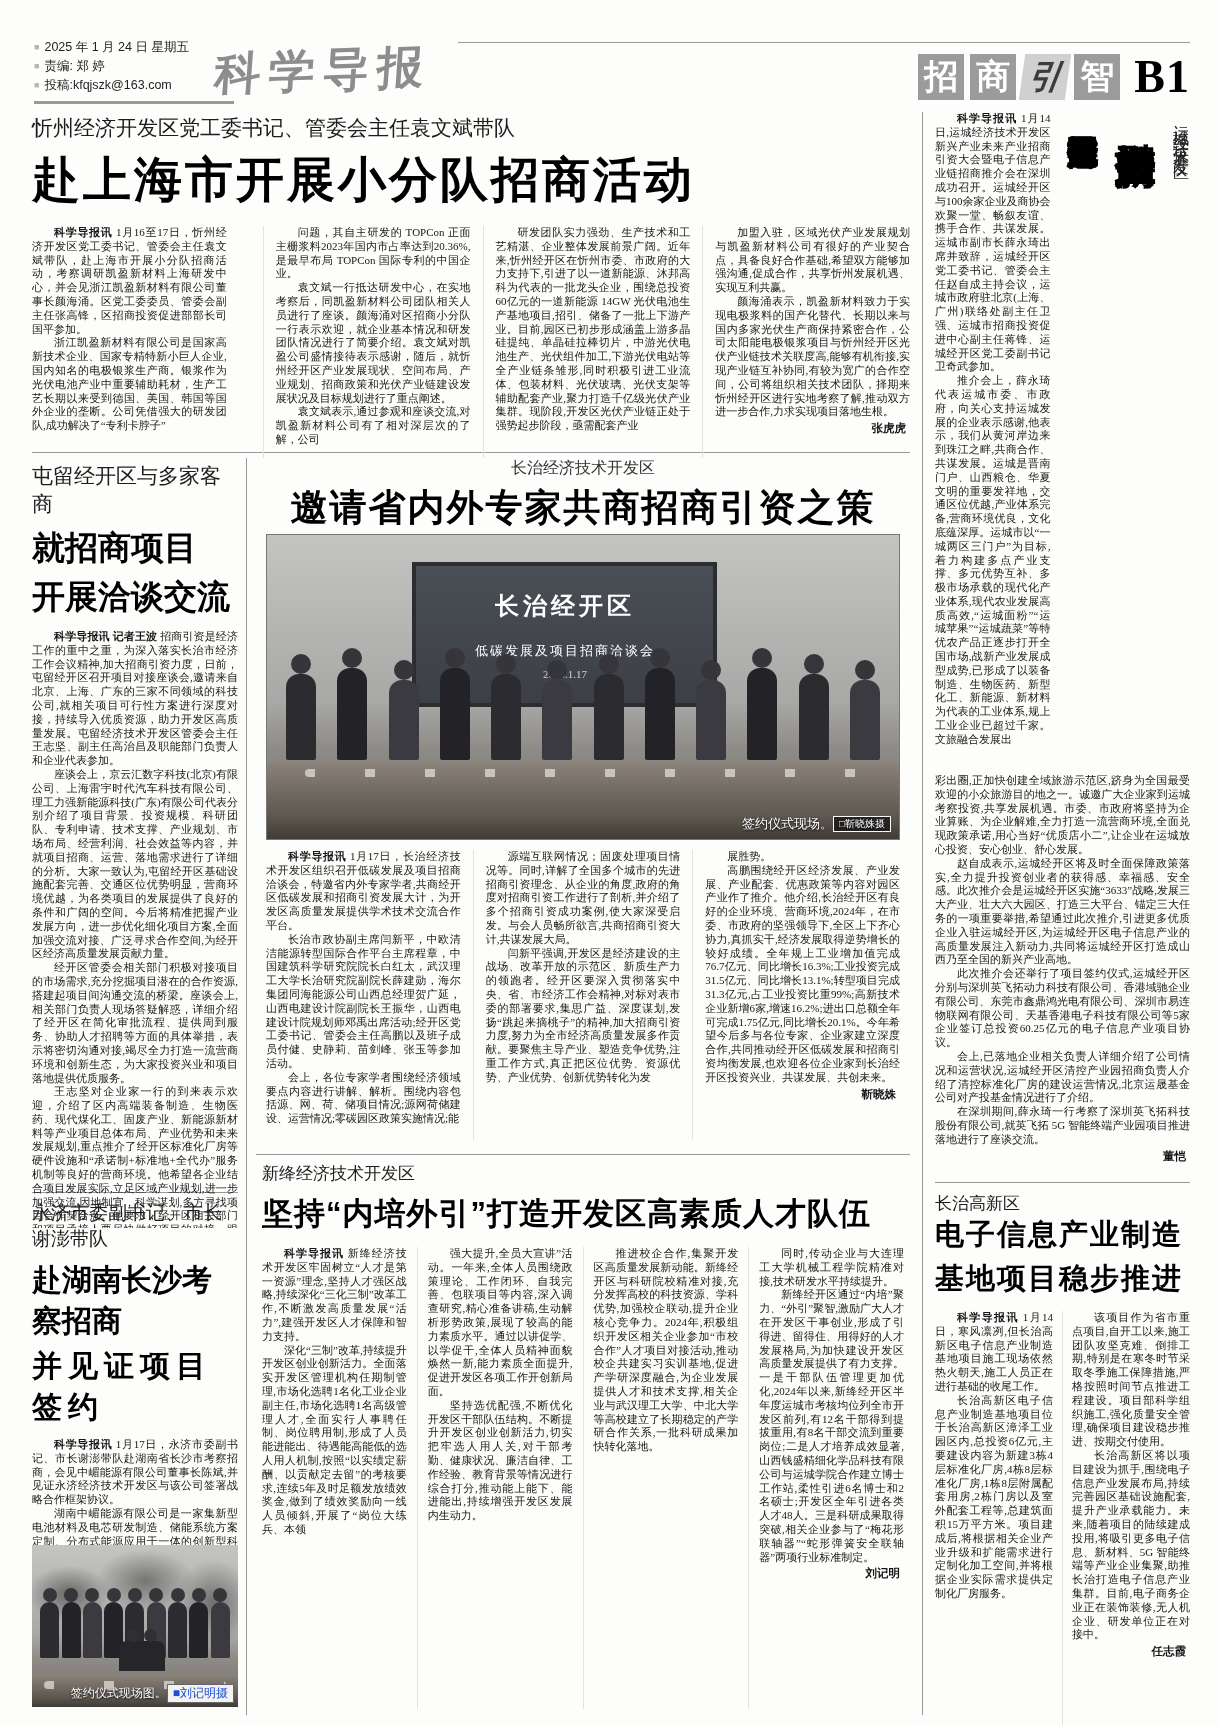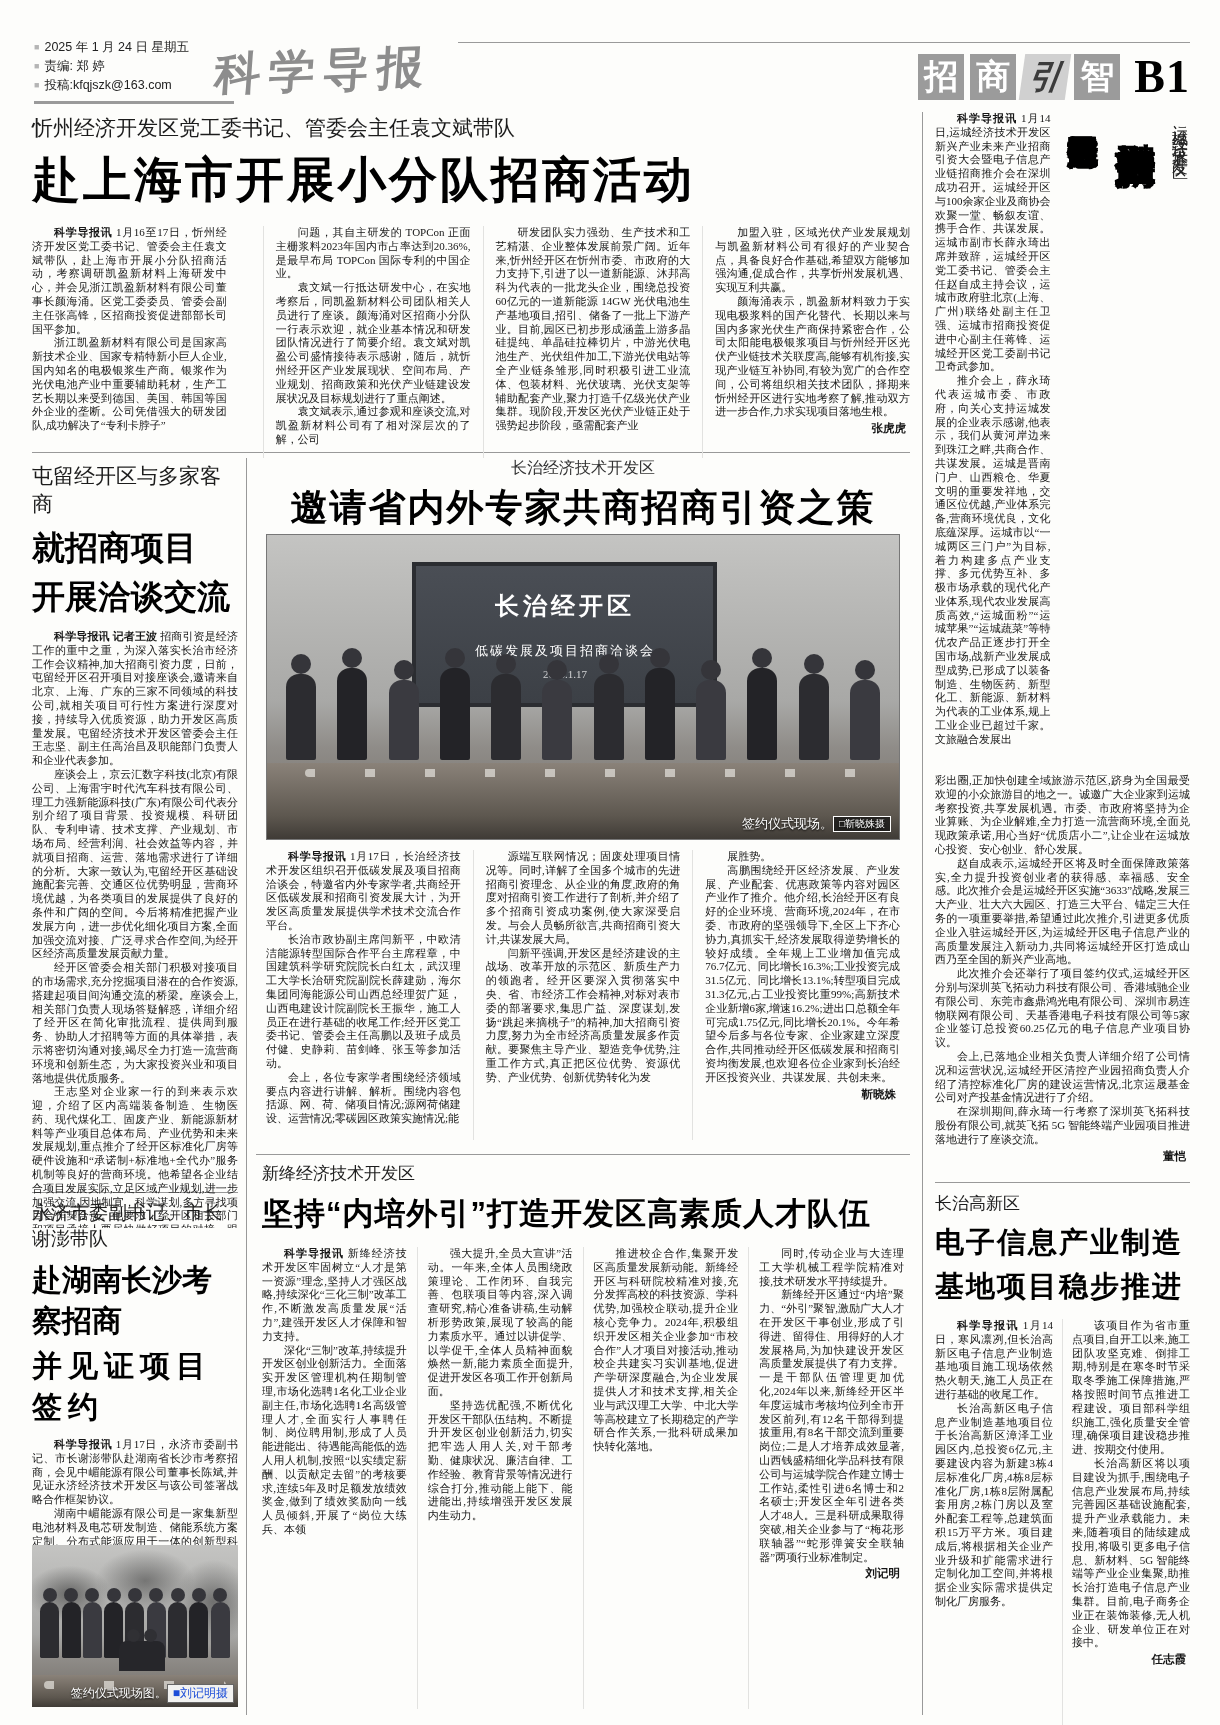--- a/index.html
+++ b/index.html
@@ -14,21 +14,21 @@
   .hdr-rule{position:absolute;left:458px;top:42px;width:732px;height:1px;background:#9a9a9a;}
   .badge-row{position:absolute;right:30px;top:50px;display:flex;align-items:center;gap:6px;}
   .badge-box{width:46px;height:46px;display:flex;align-items:center;justify-content:center;
              font-family:"Liberation Sans","DejaVu Sans",sans-serif;font-weight:bold;font-size:34px;}
   .badge-dark{background:#9b9b9b;color:#fff;}
   .badge-light{background:#d0d0d0;color:#3c3c3c;font-family:"DejaVu Serif",serif;font-style:italic;transform:skewX(-8deg);}
   .page-no{font-family:"Liberation Serif",serif;font-weight:bold;font-size:46px;color:#000;margin-left:8px;letter-spacing:1px;}
   
   .vline{position:absolute;width:1px;background:#999;}
   .hline{position:absolute;height:1px;background:#999;}
-  .kicker{font-family:Liberation Sans, sans-serif;color:#1c1c1c;}
+  .kicker{font-family:Liberation Mono, monospace;color:#1c1c1c;}
   .headline{font-family:"Liberation Sans","DejaVu Sans",sans-serif;font-weight:bold;color:#000;}
   .body-col p{margin:0;text-indent:2em;text-align:justify;font-size:11px;line-height:13.8px;color:#161616;}
   .body-col{overflow:hidden;}
   .byline{font-weight:bold;text-align:right;font-size:11.5px;margin-top:2px;padding-right:4px;}
   .cols{display:flex;}
   .cols .body-col + .body-col{border-left:1px solid #e2e2e0;}
   .vert{writing-mode:vertical-rl;text-orientation:upright;}
   
   .photo{position:relative;overflow:hidden;background:linear-gradient(#c4c4c2 0%,#a8a8a6 55%,#8f8c88 70%,#6f6a64 100%);}
   .photo .screen{position:absolute;left:23%;top:9%;width:47%;height:45%;background:linear-gradient(#4a4e55,#3c4046);
@@ -176,21 +176,21 @@
       </div>
       <div class="table"></div>
       <div class="caption-row">
         <span>签约仪式现场。</span>
         <span class="credit-chip-dark">□靳晓姝摄</span>
       </div>
     </div>
     <div class="cols" style="position:absolute;left:10px;right:10px;top:392px;height:290px;">
       <div class="body-col" style="flex:1;padding-right:12px;">
         <p><b>科学导报讯</b> 1月17日，长治经济技术开发区组织召开低碳发展及项目招商洽谈会，特邀省内外专家学者,共商经开区低碳发展和招商引资发展大计，为开发区高质量发展提供学术技术交流合作平台。</p>
-        <p>长治市政协副主席闫新平，中欧清洁能源转型国际合作平台主席程章，中国建筑科学研究院院长白红太，武汉理工大学长治研究院副院长薛建勋，海尔集团同海能源公司山西总经理贺广延，山西电建设计院副院长王振华，施工人员正在进行基础的收尾工作;经开区党工委书记、管委会主任高鹏以及班子成员付健、史静莉、苗剑峰、张玉等参加活动。</p>
+        <p>长治市政协副主席闫新平，中欧清洁能源转型国际合作平台主席程章，中国建筑科学研究院院长白红太，武汉理工大学长治研究院副院长薛建勋，海尔集团同海能源公司山西总经理贺广延，山西电建设计院副院长王振华，山西电建设计院规划师邓禹出席活动;经开区党工委书记、管委会主任高鹏以及班子成员付健、史静莉、苗剑峰、张玉等参加活动。</p>
         <p>会上，各位专家学者围绕经济领域要点内容进行讲解、解析。围绕内容包括源、网、荷、储项目情况;源网荷储建设、运营情况;零碳园区政策实施情况;能</p>
       </div>
       <div class="body-col" style="flex:1;padding:0 12px;">
         <p>源端互联网情况；固废处理项目情况等。同时,详解了全国多个城市的先进招商引资理念、从企业的角度,政府的角度对招商引资工作进行了剖析,并介绍了多个招商引资成功案例,使大家深受启发。与会人员畅所欲言,共商招商引资大计,共谋发展大局。</p>
         <p>闫新平强调,开发区是经济建设的主战场、改革开放的示范区、新质生产力的领跑者。经开区要深入贯彻落实中央、省、市经济工作会精神,对标对表市委的部署要求,集思广益、深度谋划,发扬“跳起来摘桃子”的精神,加大招商引资力度,努力为全市经济高质量发展多作贡献。要聚焦主导产业、塑造竞争优势,注重工作方式,真正把区位优势、资源优势、产业优势、创新优势转化为发</p>
       </div>
       <div class="body-col" style="flex:1;padding-left:12px;">
         <p>展胜势。</p>
         <p>高鹏围绕经开区经济发展、产业发展、产业配套、优惠政策等内容对园区产业作了推介。他介绍,长治经开区有良好的企业环境、营商环境,2024年，在市委、市政府的坚强领导下,全区上下齐心协力,真抓实干,经济发展取得逆势增长的较好成绩。全年规上工业增加值完成76.7亿元、同比增长16.3%;工业投资完成31.5亿元、同比增长13.1%;转型项目完成31.3亿元,占工业投资比重99%;高新技术企业新增6家,增速16.2%;进出口总额全年可完成1.75亿元,同比增长20.1%。今年希望今后多与各位专家、企业家建立深度合作,共同推动经开区低碳发展和招商引资均衡发展,也欢迎各位企业家到长治经开区投资兴业、共谋发展、共创未来。</p>
         <div class="byline">靳晓姝</div>
@@ -236,21 +236,21 @@
       <p>赵自成表示,运城经开区将及时全面保障政策落实,全力提升投资创业者的获得感、幸福感、安全感。此次推介会是运城经开区实施“3633”战略,发展三大产业、壮大六大园区、打造三大平台、锚定三大任务的一项重要举措,希望通过此次推介,引进更多优质企业入驻运城经开区,为运城经开区电子信息产业的高质量发展注入新动力,共同将运城经开区打造成山西乃至全国的新兴产业高地。</p>
       <p>此次推介会还举行了项目签约仪式,运城经开区分别与深圳英飞拓动力科技有限公司、香港域驰企业有限公司、东莞市鑫鼎鸿光电有限公司、深圳市易连物联网有限公司、天基香港电子科技有限公司等5家企业签订总投资60.25亿元的电子信息产业项目协议。</p>
       <p>会上,已落地企业相关负责人详细介绍了公司情况和运营状况,运城经开区清控产业园招商负责人介绍了清控标准化厂房的建设运营情况,北京运晟基金公司对产投基金情况进行了介绍。</p>
       <p>在深圳期间,薛永琦一行考察了深圳英飞拓科技股份有限公司,就英飞拓 5G 智能终端产业园项目推进落地进行了座谈交流。</p>
       <div class="byline">董恺</div>
     </div>
   </div>
 
   <div style="position:absolute;left:935px;top:1192px;width:255px;height:523px;">
     <div class="kicker" style="font-size:17px;">长治高新区</div>
-    <div class="headline" style="font-size:29px;letter-spacing:2px;margin-top:8px;font-family:Liberation Mono, monospace;">电子信息产业制造</div>
+    <div class="headline" style="font-size:29px;letter-spacing:2px;font-family:Liberation Mono, monospace;">电子信息产业制造</div>
     <div class="headline" style="font-size:29px;letter-spacing:2px;margin:4px 0 12px;">基地项目稳步推进</div>
     <div class="cols" style="height:418px;">
       <div class="body-col" style="flex:1;padding-right:9px;">
         <p><b>科学导报讯</b> 1月14日，寒风凛冽,但长治高新区电子信息产业制造基地项目施工现场依然热火朝天,施工人员正在进行基础的收尾工作。</p>
         <p>长治高新区电子信息产业制造基地项目位于长治高新区漳泽工业园区内,总投资6亿元,主要建设内容为新建3栋4层标准化厂房,4栋8层标准化厂房,1栋8层附属配套用房,2栋门房以及室外配套工程等,总建筑面积15万平方米。项目建成后,将根据相关企业产业升级和扩能需求进行定制化加工空间,并将根据企业实际需求提供定制化厂房服务。</p>
       </div>
       <div class="body-col" style="flex:1;padding-left:9px;">
         <p>该项目作为省市重点项目,自开工以来,施工团队攻坚克难、倒排工期,特别是在寒冬时节采取冬季施工保障措施,严格按照时间节点推进工程建设。项目部科学组织施工,强化质量安全管理,确保项目建设稳步推进、按期交付使用。</p>
         <p>长治高新区将以项目建设为抓手,围绕电子信息产业发展布局,持续完善园区基础设施配套,提升产业承载能力。未来,随着项目的陆续建成投用,将吸引更多电子信息、新材料、5G 智能终端等产业企业集聚,助推长治打造电子信息产业集群。目前,电子商务企业正在装饰装修,无人机企业、研发单位正在对接中。</p>
         <div class="byline">任志霞</div>

